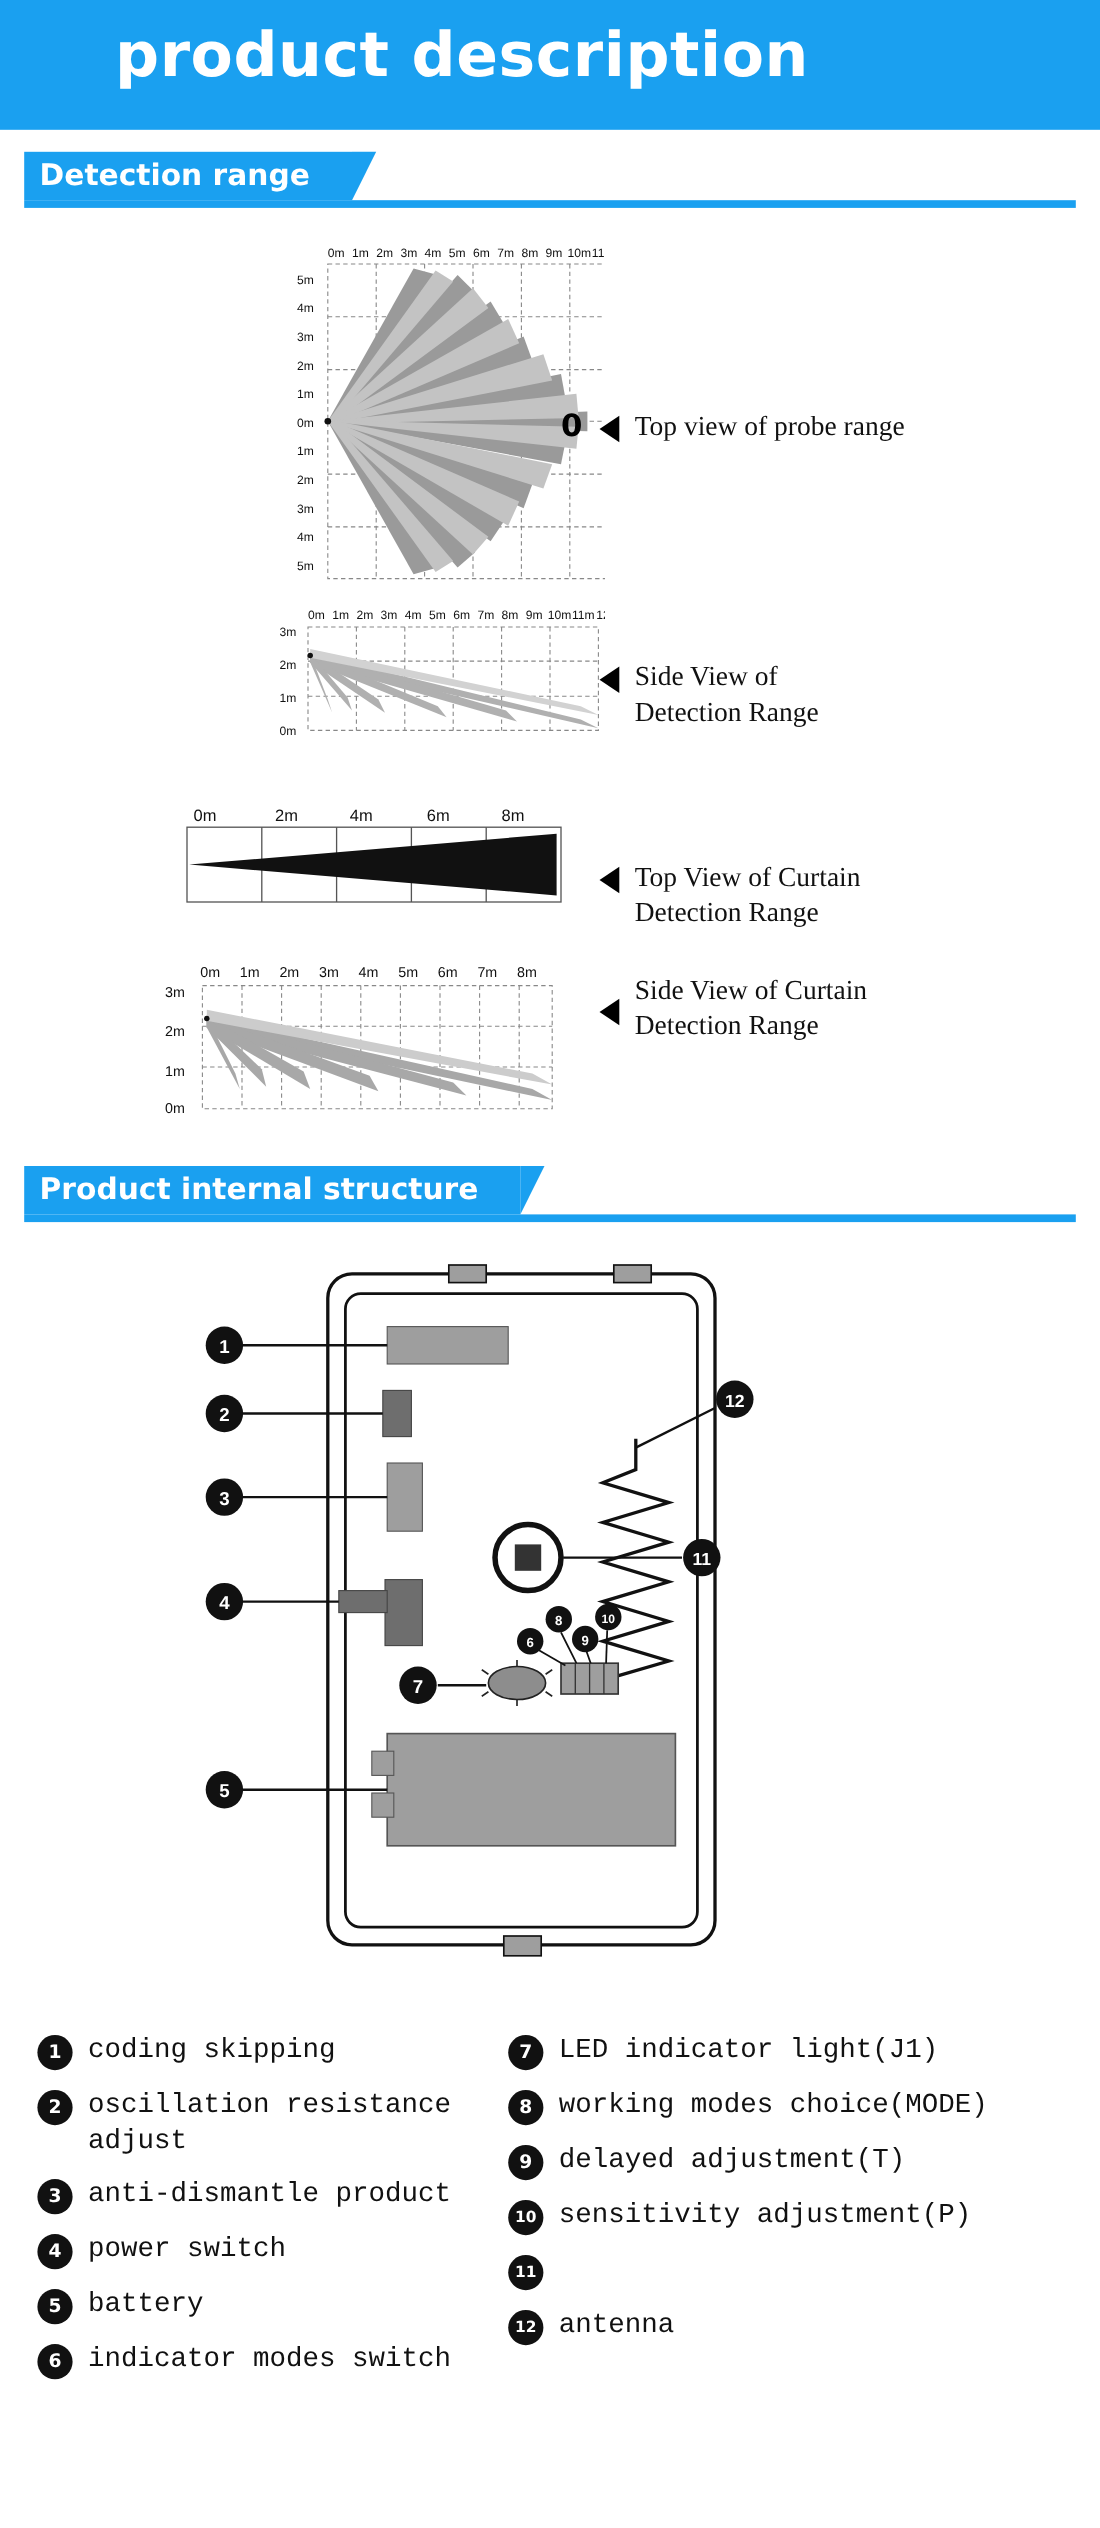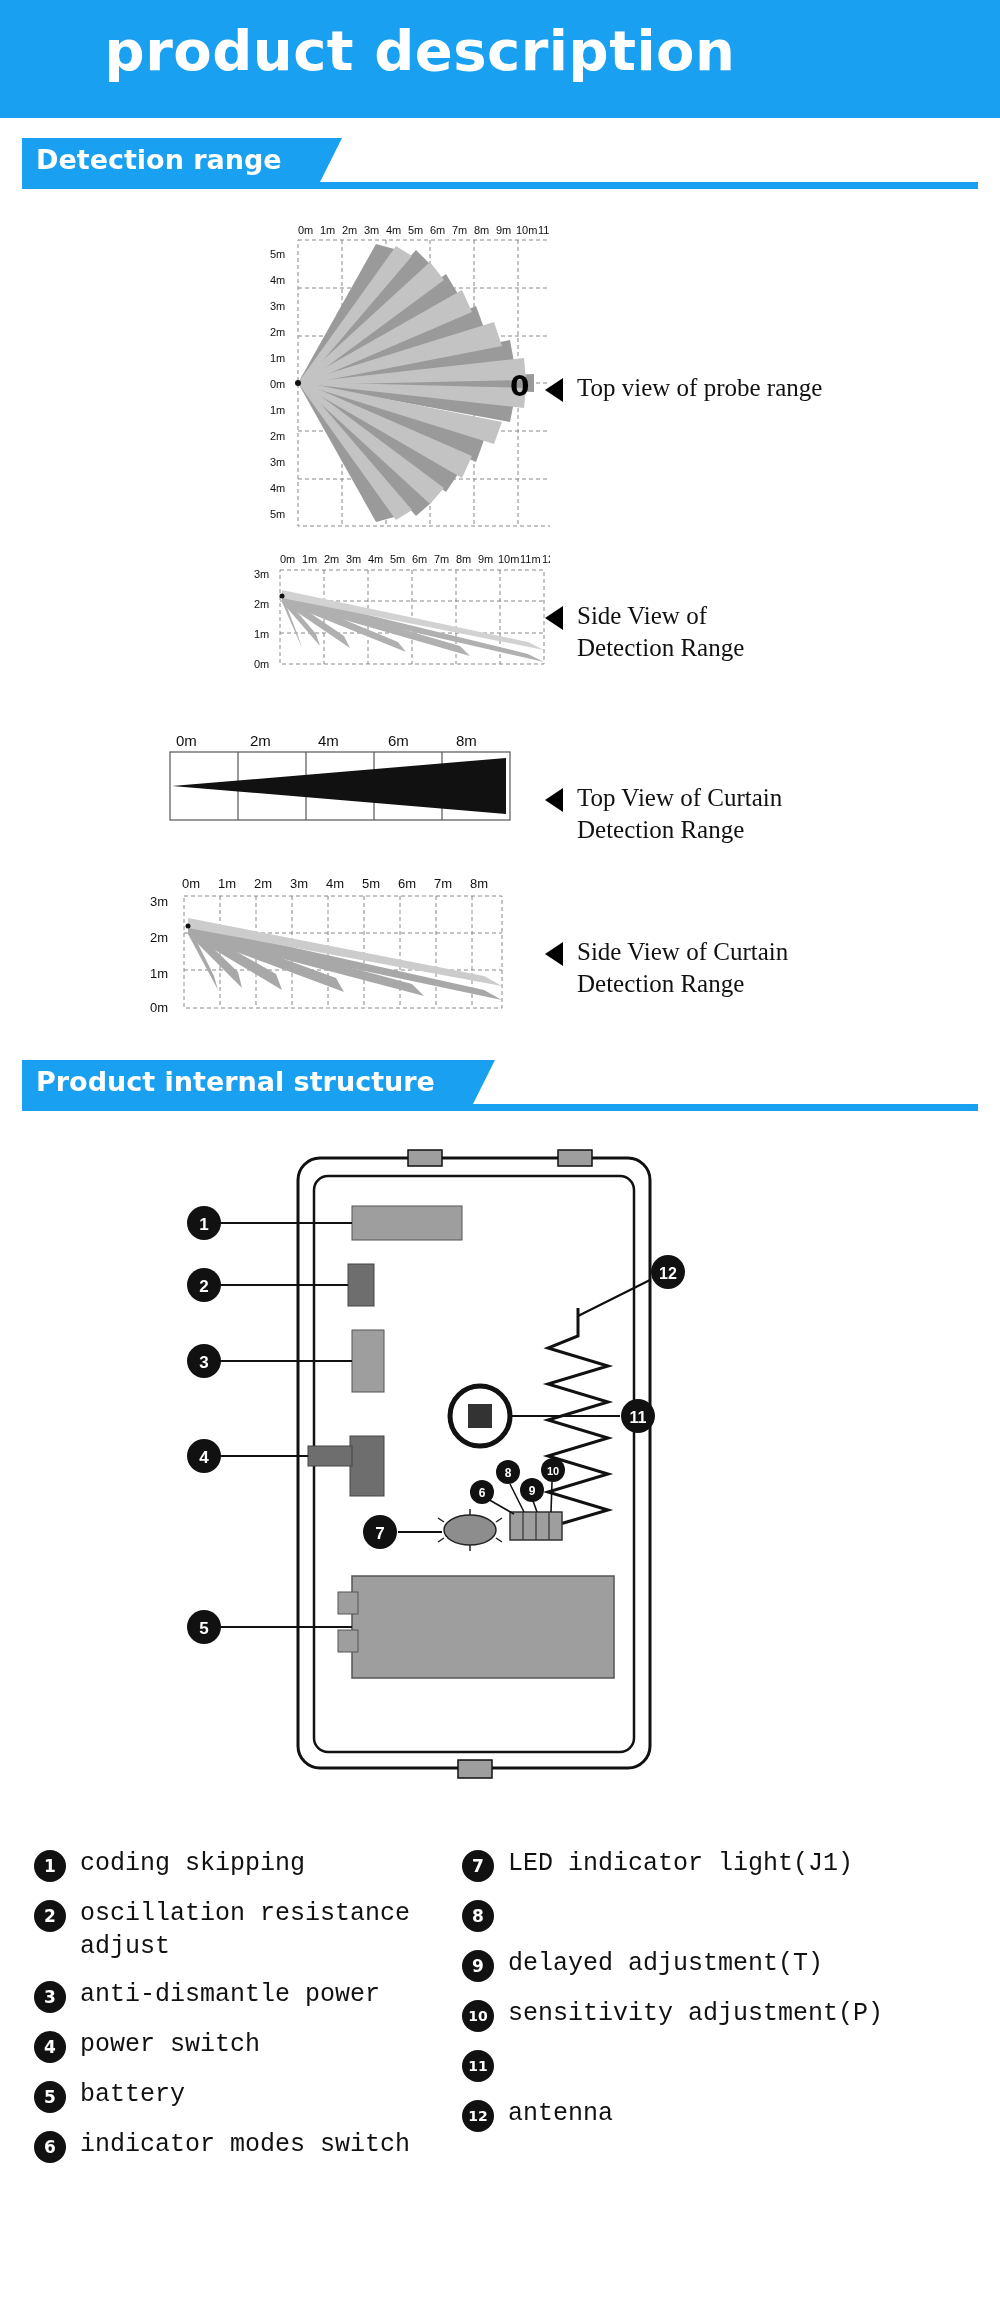--- a/index.html
+++ b/index.html
@@ -345,21 +345,21 @@
     <polygon points="48,52 136,102 142,118 48,62"></polygon>
     <polygon points="48,52 98,100 102,116 48,62"></polygon>
     <polygon points="48,52 74,104 78,118 48,62"></polygon>
   </g>
   <g fill="#cccccc">
     <polygon points="48,46 344,104 362,114 48,56"></polygon>
   </g>
   <circle cx="48" cy="54" r="2.5" fill="#111"></circle>
 </svg>
 
-<div class="callout" style="left:545px; top:936px;">
+<div class="callout" style="left:545px; top:885px;align-items:center;">
   <div class="tri"></div>
   <div class="txt">Side View of Curtain
 Detection Range</div>
 </div>
 
 <div class="section-head" style="top:1060px">
   <span class="tab">Product internal structure</span>
 </div>
 <div class="section-rule" style="top:1104px"></div>
 
@@ -459,21 +459,21 @@
     <div class="legend-item">
       <div class="num-badge">1</div>
       <div class="legend-text">coding skipping</div>
     </div>
     <div class="legend-item">
       <div class="num-badge">2</div>
       <div class="legend-text">oscillation resistance adjust</div>
     </div>
     <div class="legend-item">
       <div class="num-badge">3</div>
-      <div class="legend-text">anti-dismantle power</div>
+      <div class="legend-text">anti-dismantle product</div>
     </div>
     <div class="legend-item">
       <div class="num-badge">4</div>
       <div class="legend-text">power switch</div>
     </div>
     <div class="legend-item">
       <div class="num-badge">5</div>
       <div class="legend-text">battery</div>
     </div>
     <div class="legend-item">
@@ -482,20 +482,21 @@
     </div>
   </div>
 
   <div class="legend-col right">
     <div class="legend-item">
       <div class="num-badge">7</div>
       <div class="legend-text">LED indicator light(J1)</div>
     </div>
     <div class="legend-item">
       <div class="num-badge">8</div>
+      <div class="legend-text">working modes choice(MODE)</div>
     </div>
     <div class="legend-item">
       <div class="num-badge">9</div>
       <div class="legend-text">delayed adjustment(T)</div>
     </div>
     <div class="legend-item">
       <div class="num-badge small">10</div>
       <div class="legend-text">sensitivity adjustment(P)</div>
     </div>
     <div class="legend-item">

